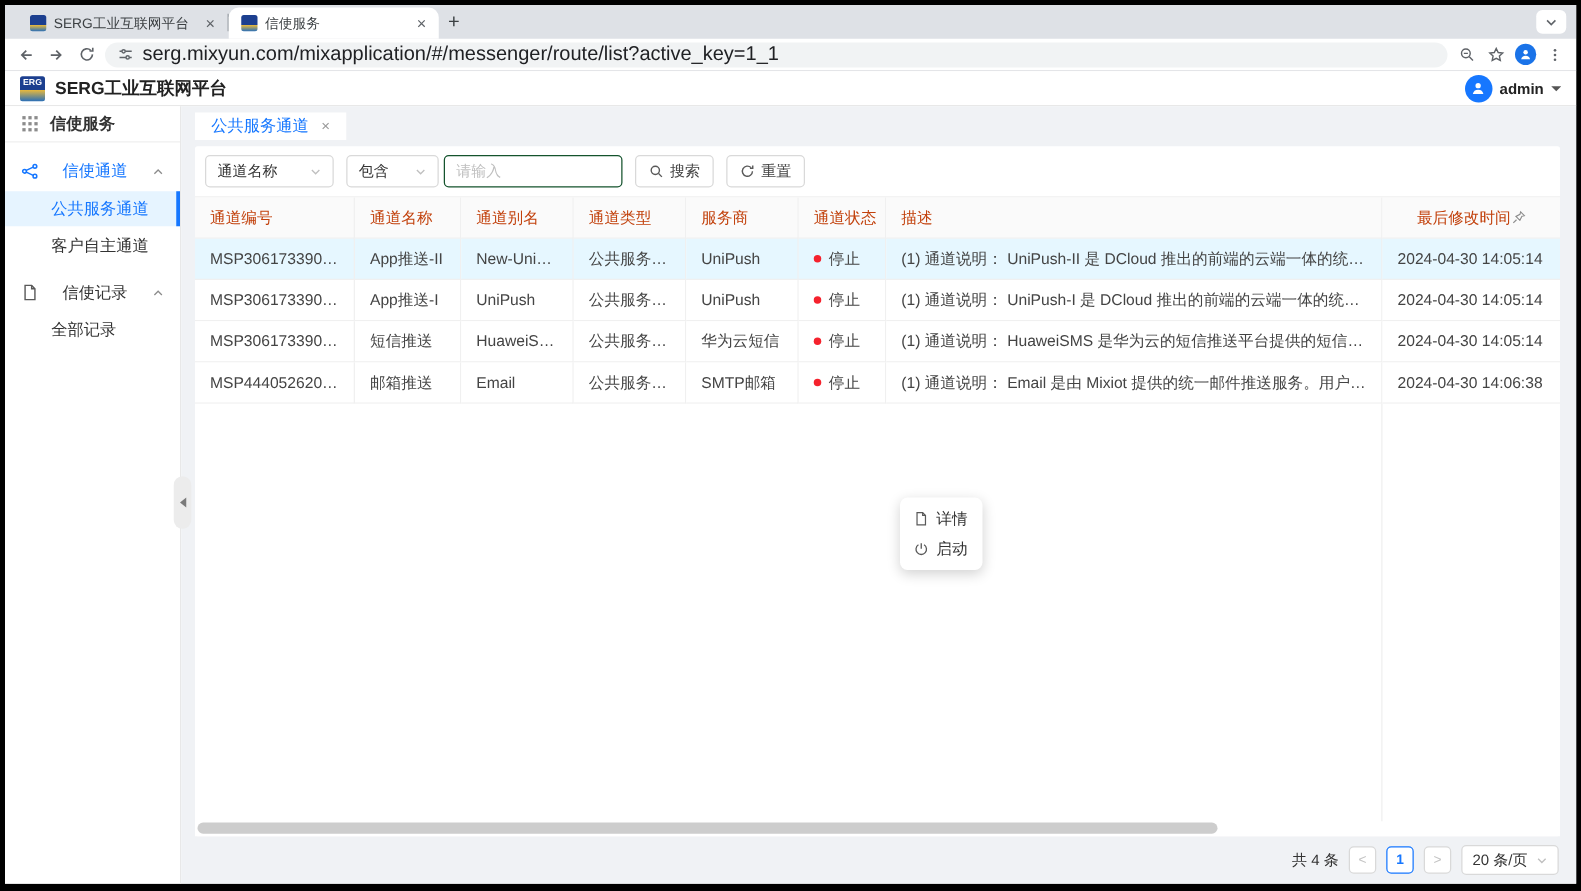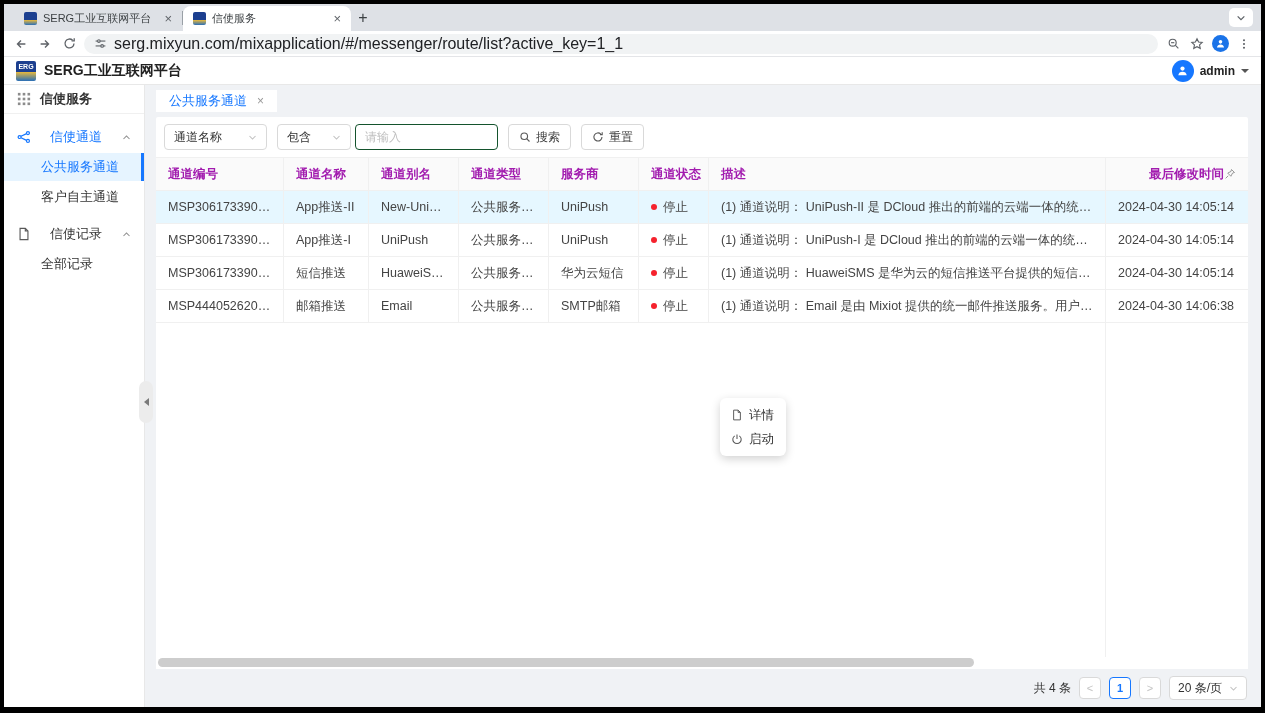--- a/index.html
+++ b/index.html
@@ -55,25 +55,25 @@
   .sel { height:26px; border:1px solid #d9d9d9; border-radius:4px; background:#fff; display:flex; align-items:center; justify-content:space-between; padding:0 9px; font-size:12px; color:#333; }
   .sel-field { width:103px; margin-right:10px; }
   .sel-op { width:74px; margin-right:4px; }
   .txt-input { height:26px; width:143px; border:1px solid #14532d; border-radius:4px; padding:0 9px; font-size:12px; color:#333; outline:none; font-family:"Liberation Sans",sans-serif; }
   .txt-input::placeholder { color:#bfbfbf; }
   .btn { height:26px; border:1px solid #d9d9d9; border-radius:4px; background:#fff; display:flex; align-items:center; gap:5px; padding:0 10px; font-size:12px; color:#444; margin-left:10px; cursor:default; }
 
   .table-wrap { flex:1; display:flex; flex-direction:column; min-height:0; position:relative; border-top:1px solid #f0f0f0; }
   .trow, .thead { display:flex; flex:none; }
   .th, .td { height:33px; line-height:32px; padding:0 12px; border-bottom:1px solid #f0f0f0; border-right:1px solid #f0f0f0; font-size:12.5px; white-space:nowrap; overflow:hidden; text-overflow:ellipsis; }
-  .th { background:#fafafa; font-weight:bold; color:#a21caf; display:flex; align-items:center; }
+  .th { background:#fafafa; font-weight:normal; color:#c2410c; display:flex; align-items:center; }
   .td { color:#444; background:#fff; }
   .trow.selected .td { background:#e6f7ff; }
   .c1{width:128px;} .c2{width:85px;} .c3{width:90px;} .c4{width:90px;} .c5{width:90px;} .c6{width:70px;} .c7{flex:1; min-width:0;} .c8{width:142px; border-right:none;}
-  .th.c8 { justify-content:flex-end; }
+  .th.c8 { justify-content:center; }
   .dot { display:inline-block; width:6px; height:6px; border-radius:50%; background:#f5222d; margin-right:6px; vertical-align:1px; }
   .tbody-rest { flex:1; position:relative; background:#fff; }
   .fixed-line { position:absolute; top:0; bottom:12px; right:142px; width:1px; background:#f0f0f0; }
   .hscroll { position:absolute; left:2px; right:2px; bottom:2px; height:9px; }
   .hscroll-thumb { width:75%; height:9px; background:#cdcdcd; border-radius:5px; }
 
   .ctx-menu { position:absolute; left:716px; top:313px; width:66px; background:#fff; border-radius:6px; box-shadow:0 3px 10px rgba(0,0,0,0.18); padding:5px 4px; z-index:20; }
   .ctx-item { display:flex; align-items:center; gap:6px; height:24px; padding:0 7px; font-size:12.5px; color:#333; border-radius:4px; cursor:default; }
 
   .pagination { height:38px; display:flex; align-items:center; justify-content:flex-end; gap:8px; padding-right:14px; flex:none; font-size:12px; color:#333; }

